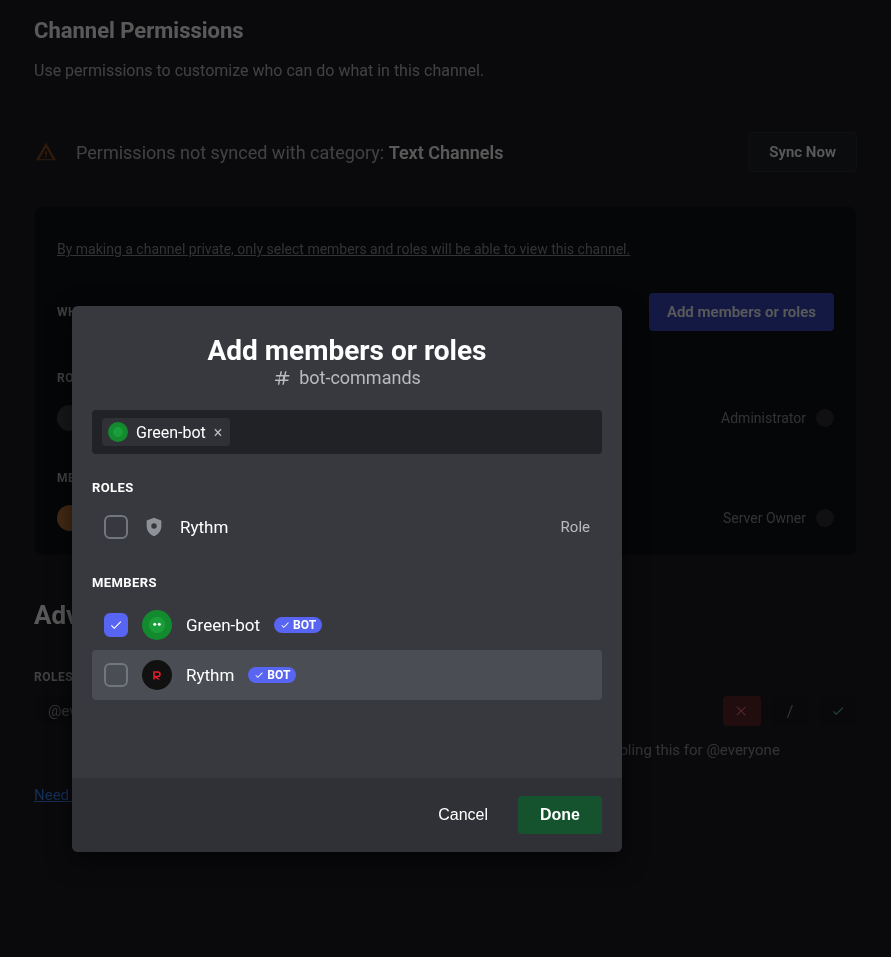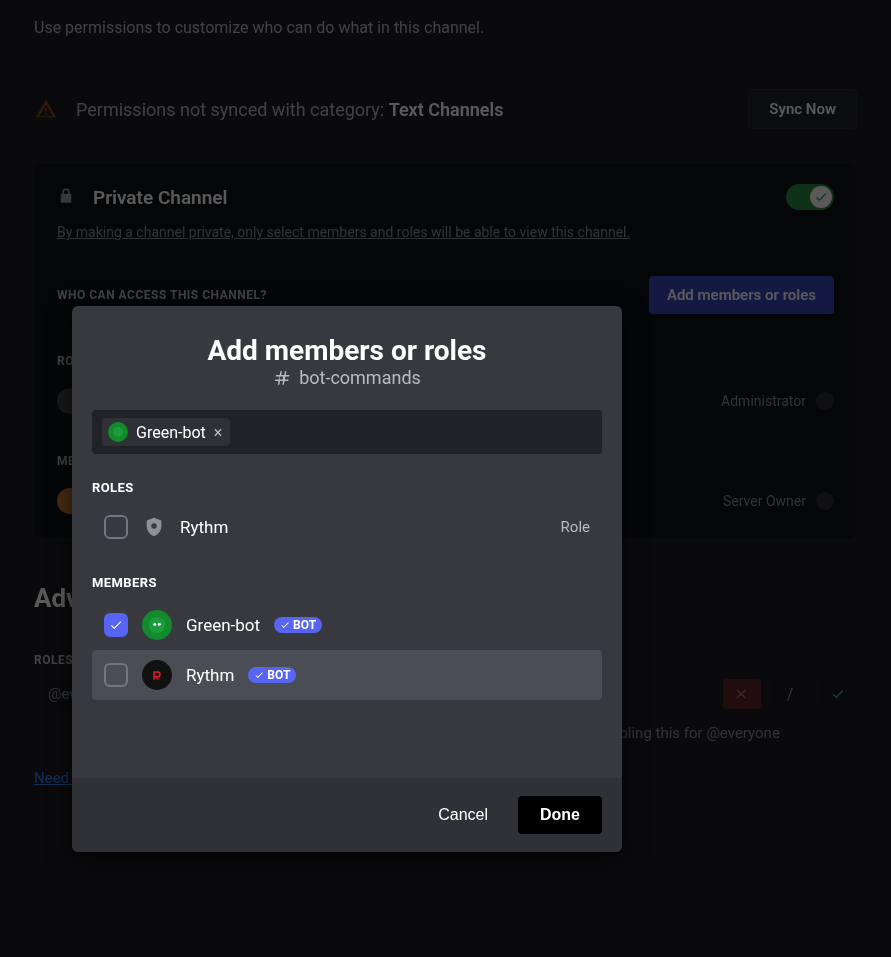--- a/index.html
+++ b/index.html
@@ -189,63 +189,47 @@
     padding: 18px 20px;
     display:flex; justify-content:flex-end; align-items:center; gap:14px;
     border-radius: 0 0 6px 6px;
     margin-top: 62px;
   }
   .btn-cancel {
     background: transparent; color:#fff; font-size:16px; font-weight:500;
     padding: 10px 16px; border:none;
   }
   .btn-done {
-    background:#000000; color:#fff; font-size:16px; font-weight:600;
+    background:#14532d; color:#fff; font-size:16px; font-weight:600;
     padding: 10px 22px; border:none; border-radius:4px;
   }
 </style>
 </head>
 <body>
 
 <div class="backdrop dimmed">
 
+  <div class="page-title">Channel Permissions</div>
   <div class="page-sub">Use permissions to customize who can do what in this channel.</div>
 
   <div class="sync-row">
     <div class="sync-left">
       <span class="warn-icon">
         <svg viewBox="0 0 24 24" width="22" height="22" fill="#8e4b1a">
             <path d="M12 2 1 21h22L12 2zm0 5 7.5 13h-15L12 7zm-1 4v4h2v-4h-2zm0 5v2h2v-2h-2z"></path>
           </svg>
       </span>
       <span class="sync-text">
         <span>Permissions not synced with category: </span><span class="strong">Text Channels</span>
       </span>
     </div>
     <div class="sync-btn">Sync Now</div>
   </div>
 
   <div class="card">
-    <div class="row-flex">
-      <div class="pc-title">
-        <span class="lock-icon">
-          <svg viewBox="0 0 24 24" width="18" height="20" fill="#9ea0a5">
-              <path d="M17 9V7a5 5 0 0 0-10 0v2H5v12h14V9h-2zm-8 0V7a3 3 0 0 1 6 0v2H9z"></path>
-            </svg>
-        </span>
-        <span>Private Channel</span>
-      </div>
-      <div class="toggle">
-        <div class="knob">
-          <svg viewBox="0 0 24 24" width="14" height="14" fill="#2a8c4a">
-              <path d="M9 16.2 4.8 12l-1.4 1.4L9 19 21 7l-1.4-1.4z"></path>
-            </svg>
-        </div>
-      </div>
-    </div>
     <div class="pc-desc">By making a channel private, only select members and roles will be able to view this channel.</div>
 
     <div class="who-row">
       <div class="section-label">WHO CAN ACCESS THIS CHANNEL?</div>
       <div class="add-members-btn">Add members or roles</div>
     </div>
 
     <div class="section-label" style="margin-top:40px">ROLES</div>
     <div class="list-row">
       <div class="list-left">

